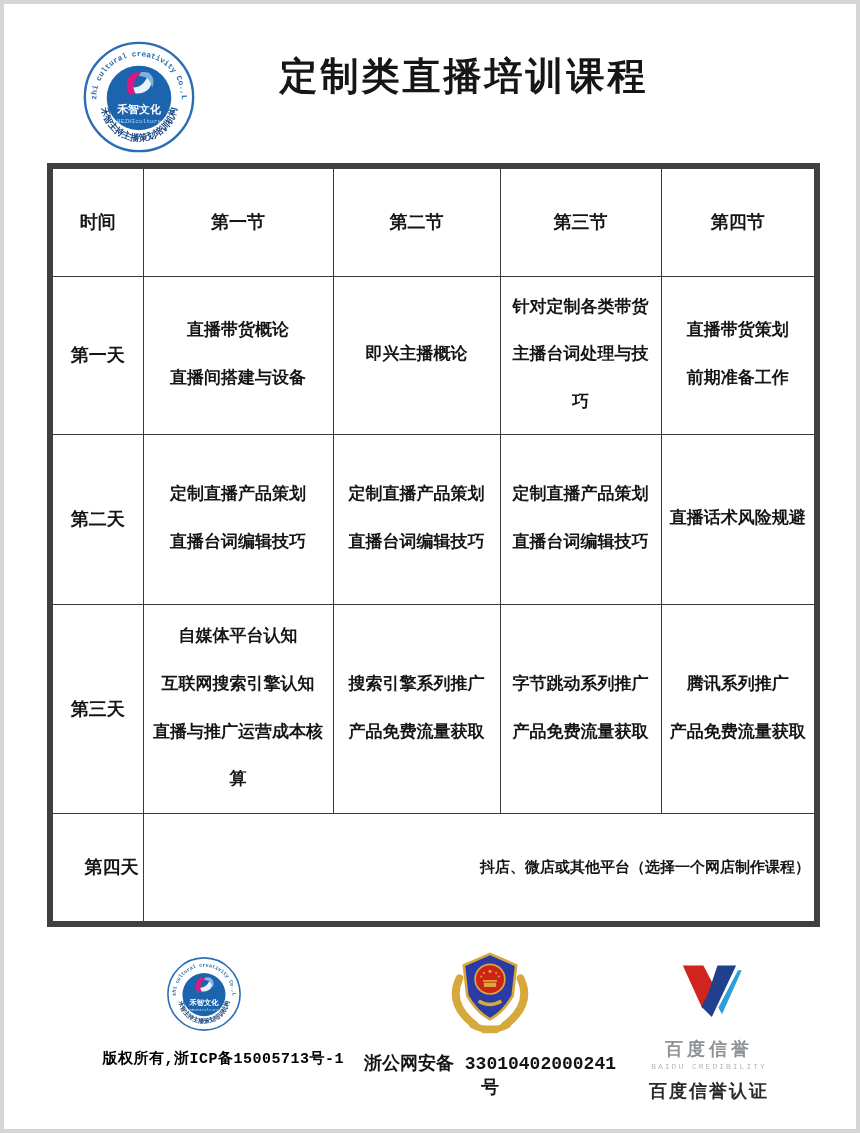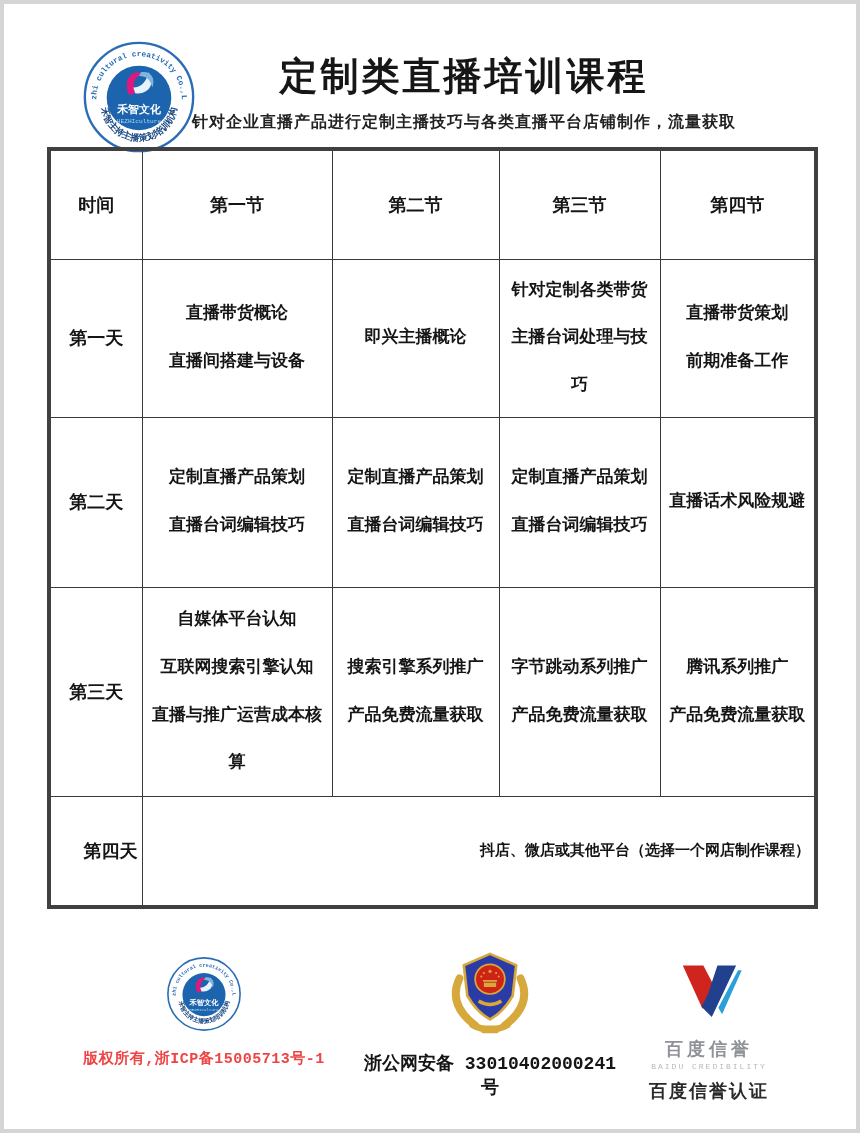--- a/index.html
+++ b/index.html
@@ -12,23 +12,23 @@
   .page { position:relative; width:852px; height:1125px; }
 
   
   .logo-lg { position:absolute; left:78px; top:36px; width:114px; height:114px; }
   .title-block { position:absolute; left:120px; top:52px; width:680px; text-align:center; }
   .doc-title { font-size:38px; font-weight:bold; letter-spacing:3px; color:#161616; line-height:1.2; }
   .doc-subtitle { margin-top:10px; font-size:16px; font-weight:bold; color:#222; letter-spacing:1px; }
 
   
   table.course {
-    position:absolute; left:43px; top:143px;
+    position:absolute; left:43px; top:159px;
     width:767px; border-collapse:collapse; table-layout:fixed;
-    border:4px solid #404040;
+    border:6px solid #404040;
   }
   table.course th, table.course td {
     border:1px solid #3a3a3a; text-align:center; vertical-align:middle;
     font-weight:bold; color:#151515; padding:0 4px; box-sizing:border-box;
   }
   table.course th { font-size:18px; height:110px; }
   td.day { font-size:18px; }
   td.cell { font-size:17px; white-space:pre-line; line-height:2.8; }
   tr.r1 td { height:158px; }
   tr.r2 td { height:170px; }
@@ -36,21 +36,21 @@
   tr.r4 td { height:111px;text-align:right; }
   td.merged { text-align:left; padding-left:12px; font-size:15px; }
 
   
   .footer-left   { position:absolute; left:60px;  top:952px; width:280px; text-align:center; }
   .footer-center { position:absolute; left:330px; top:944px; width:260px; text-align:center;margin-left:26px; }
   .footer-right  { position:absolute; left:595px; top:956px; width:220px; text-align:center; }
   .logo-sm { width:76px; height:76px; display:inline-block; }
   .badge-police { width:96px; height:92px; display:inline-block; }
   .logo-baidu { width:66px; height:58px; display:inline-block; }
-  .copyright { margin-top:12px; font-size:15px; color:#ef4444; font-weight:bold; letter-spacing:0.5px; }
+  .copyright { margin-top:12px; font-size:15px; color:#000000; font-weight:bold; letter-spacing:0.5px;text-align:right; }
   .police-no { margin-top:6px; font-size:18px; color:#151515; font-weight:bold; }
   .baidu-cn { margin-top:14px; font-size:18px; color:#8f9296; font-weight:bold; letter-spacing:4px; }
   .baidu-en { margin-top:1px; font-size:8px;  color:#b4b7ba; letter-spacing:2px; }
   .baidu-cert { margin-top:8px; font-size:18px; color:#2a2a2a; font-weight:bold; letter-spacing:2px; }
 
   .hidden-defs { position:absolute; width:0; height:0; overflow:hidden; }
 </style>
 </head>
 <body>
 
@@ -106,21 +106,20 @@
 </svg>
 
 <div class="frame">
   <div class="page">
 
     <svg class="logo-lg">
         <use href="#sym-hezhi"></use>
       </svg>
     <div class="title-block">
       <div class="doc-title">定制类直播培训课程</div>
-      <div class="doc-subtitle">针对企业直播产品进行定制主播技巧与各类直播平台店铺制作，流量获取</div>
     </div>
 
     <table class="course">
       <colgroup>
         <col style="width:93px">
           <col style="width:190px">
           <col style="width:167px">
         <col style="width:161px">
           <col style="width:156px">
       </colgroup>

